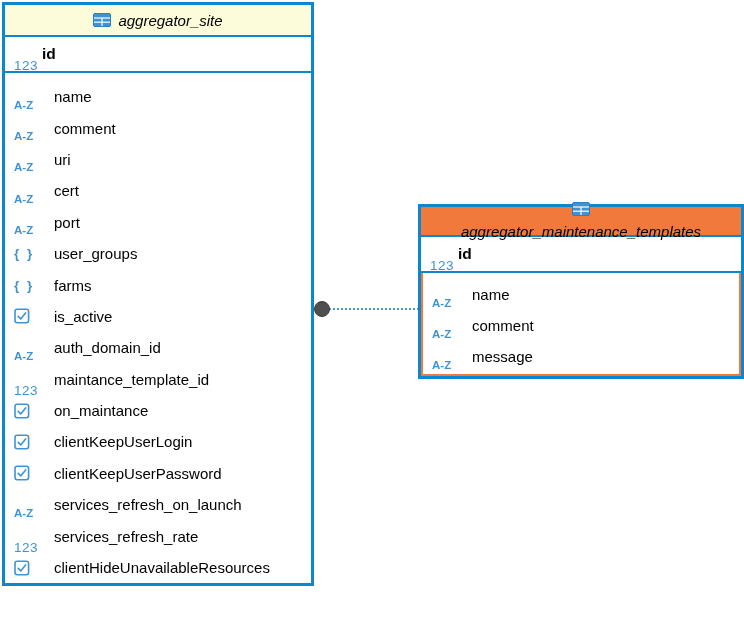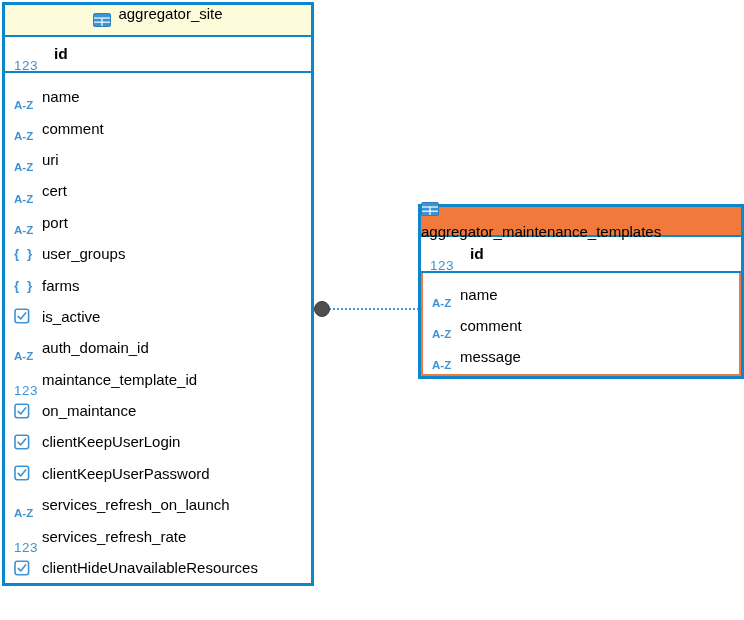--- a/index.html
+++ b/index.html
@@ -20,52 +20,53 @@
   .erd-table{
     position:absolute;
     border:3px solid var(--border-blue);
     background:#ffffff;
     box-sizing:border-box;
   }
   .erd-table.selected{
     box-shadow:inset 0 0 0 2px var(--header-orange);
   }
   .tbl-header{
-    display:flex;justify-content:center;
+    display:flex;align-items:center;justify-content:center;
     height:30px;
     border-bottom:2px solid var(--border-blue);
     background:var(--header-yellow);
     gap:7px;
+    font-style:italic;
   }
   .erd-table.selected .tbl-header{
     background:var(--header-orange);
     height:28px;
     flex-direction:column;
   }
   .tbl-icon{display:flex;align-items:center;flex:0 0 auto;}
   .tbl-title{
     font-size:15px;color:var(--text-black);white-space:nowrap;
   }
   .pk-row{
     display:flex;align-items:center;
     height:34px;
     padding-left:9px;
     border-bottom:2px solid var(--border-blue);
     background:#fff;
   }
-  .pk-name{font-weight:700;font-size:15.5px;color:var(--text-black);margin-left:14px;}
+  .pk-name{font-weight:700;font-size:15.5px;color:var(--text-black);margin-left:2px;}
   .rows{padding-top:8px;}
   .erd-table.selected .rows{padding-top:6px;padding-bottom:4px;}
   .col-row{
     display:flex;align-items:center;
     height:31.4px;
     padding-left:9px;
   }
   .erd-table.selected .col-row{height:31px;padding-left:11px;}
-  .col-name{font-size:15px;color:var(--text-black);margin-left:2px;white-space:nowrap;}
+  .col-name{font-size:15px;color:var(--text-black);margin-left:14px;white-space:nowrap;}
   .type-icon{
     width:26px;flex:0 0 26px;
     display:flex;align-items:center;
     color:var(--icon-blue);
     user-select:none;
   }
   .t-number{font-size:13.5px;letter-spacing:0.5px;margin-top:23px;}
   .t-string{font-size:11.5px;font-weight:700;letter-spacing:0px;margin-top:16px;}
   .t-json{font-size:13.5px;font-weight:700;letter-spacing:2px;}
   

